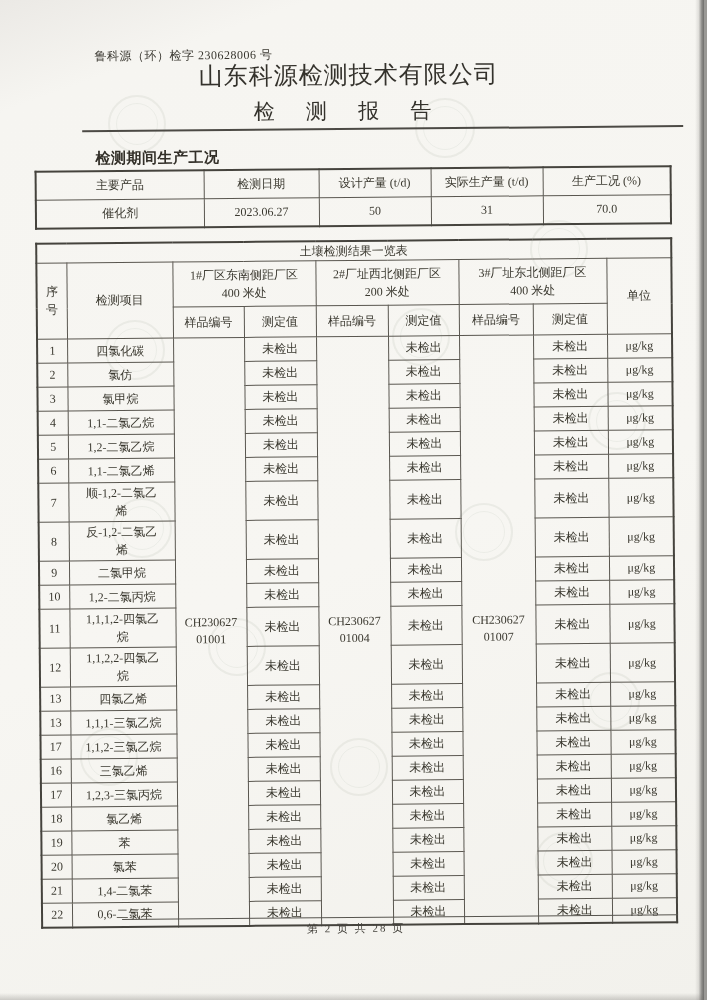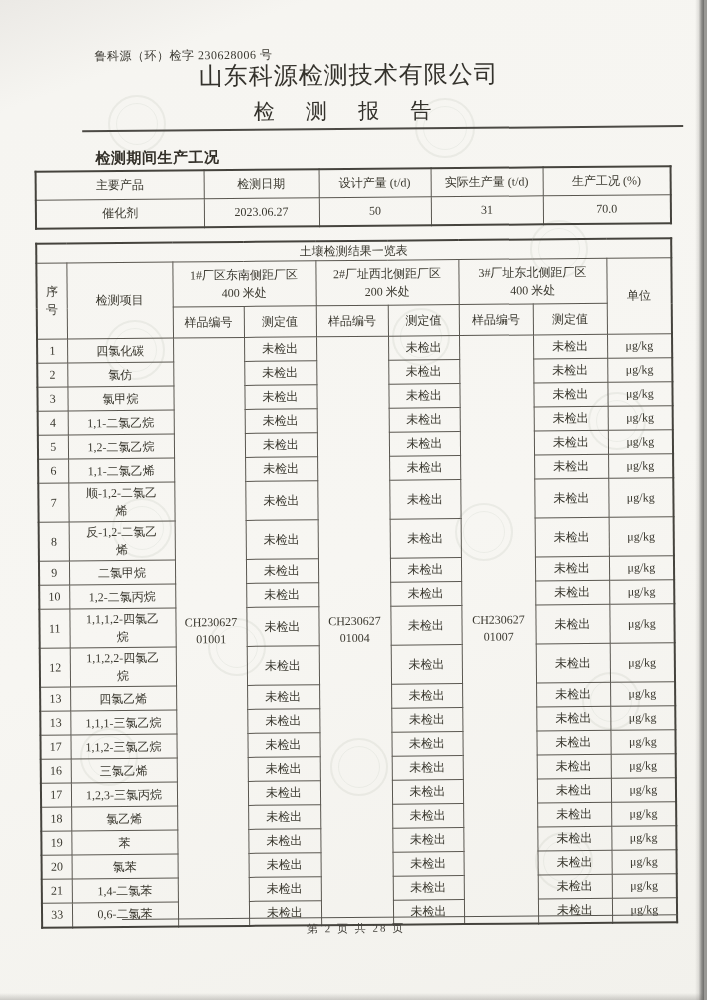--- a/index.html
+++ b/index.html
@@ -304,21 +304,21 @@
           </tr>
           <tr>
             <td>21</td>
             <td class="item">1,4-二氯苯</td>
             <td>未检出</td>
             <td>未检出</td>
             <td>未检出</td>
             <td>μg/kg</td>
           </tr>
           <tr>
-            <td>33</td>
+            <td>22</td>
             <td class="item">0,6-二氯苯</td>
             <td>未检出</td>
             <td>未检出</td>
             <td>未检出</td>
             <td>μg/kg</td>
           </tr>
         </tbody>
     </table>
 
     <div class="footer-rule"></div>

